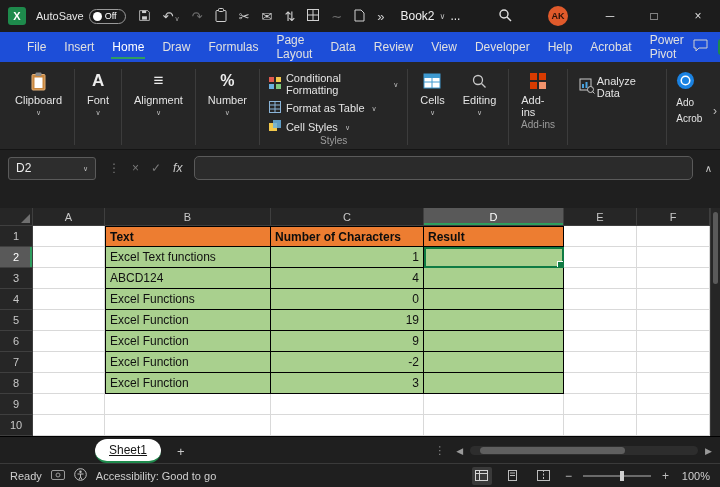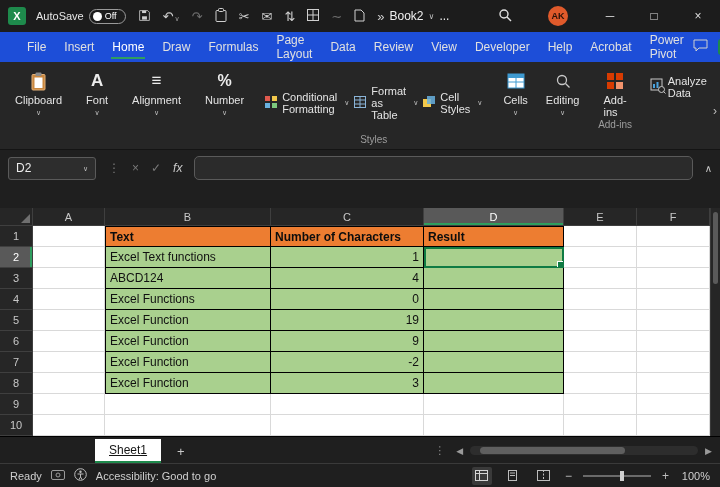--- a/index.html
+++ b/index.html
@@ -15,21 +15,21 @@
   .autosave { display:flex; align-items:center; gap:5px; margin-right:12px; }
   .toggle { width:37px; height:15px; border:1px solid #9a9a9a; border-radius:8px; background:#1c1c1c;
     display:flex; align-items:center; padding:0 3px; gap:3px; }
   .knob { width:9px; height:9px; border-radius:50%; background:#fff; }
   .toggle-label { font-size:9px; color:#fff; }
   .qat { display:flex; align-items:center; gap:12px; color:#cfcfcf; }
   .qat .g { font-size:13px; line-height:1; }
   .qat .dim { color:#6d6d6d; }
   .undo-wrap { display:flex; align-items:flex-end; gap:1px; }
   .tiny-chev { font-size:7px; color:#9a9a9a; }
-  .doc-title { margin-left:5px; display:flex; align-items:center; gap:5px; color:#efefef; font-size:12px; }
+  .doc-title { margin-left:16px; display:flex; align-items:center; gap:5px; color:#efefef; font-size:12px; }
   .doc-title .tchev { font-size:8px; color:#bdbdbd; }
   .tb-right { margin-left:auto; display:flex; align-items:center; }
   .search-btn { margin-right:36px; }
   .avatar { width:20px; height:20px; border-radius:50%; background:#e05a2b; color:#2b1208;
     font-size:9px; font-weight:bold; display:flex; align-items:center; justify-content:center; margin-right:20px; }
   .winbtn { width:44px; height:32px; display:flex; align-items:center; justify-content:center;
     color:#dcdcdc; font-size:12px; }
 
   
   .menubar { height:30px; background:#1d4ed8; display:flex; align-items:stretch;
@@ -46,21 +46,21 @@
   .ribbon { height:88px; background:#262626; border-bottom:1px solid #141414; display:flex;
     align-items:stretch; padding:3px 14px 0 6px; position:relative; flex:none; }
   .vsep { width:1px; background:#3c3c3c; margin:4px 3px; }
   .rgroup { display:flex; flex-direction:column; align-items:center; }
   .rlabel { font-size:10px; color:#9d9d9d; padding:1px 0 4px; }
   .bigbtn { display:flex; flex-direction:column; align-items:center; gap:3px;
     padding:6px 9px 0; color:#e4e4e4; font-size:11px; }
   .bigbtn .ricon { height:20px; display:flex; align-items:center; justify-content:center; }
   .chev { font-size:7px; color:#bdbdbd; line-height:1; }
   .glyph-icon { color:#ececec; }
-  .styles-list { display:flex; flex-direction:row; gap:5px; padding:7px 6px 0; flex:1; }
+  .styles-list { display:flex; flex-direction:column; gap:5px; padding:7px 6px 0; flex:1; }
   .stylebtn { display:flex; align-items:center; gap:5px; font-size:11px; color:#e4e4e4; }
   .stylebtn .chev { margin-left:2px; }
   .analyzebtn { display:flex; align-items:center; gap:2px; font-size:11px; color:#e4e4e4;
     margin-top:10px; padding:0 8px; }
   .adobe-col { display:flex; flex-direction:column; align-items:flex-start; gap:5px;
     padding:6px 0 0 6px; width:38px; overflow:hidden; color:#e4e4e4; font-size:10px; }
   .ribbon-expand { position:absolute; right:3px; top:42px; color:#bdbdbd; font-size:12px; }
 
   
   .fbar { height:36px; display:flex; align-items:center; background:#1f1f1f; padding:0 8px;
@@ -99,21 +99,21 @@
   .active-cell::after { content:""; position:absolute; right:-1px; bottom:-1px; width:5px; height:5px;
     background:#0f7b43; border:1px solid #fff; }
   .vscroll { width:10px; background:#262626; border-left:1px solid #3a3a3a; position:relative; }
   .vthumb { position:absolute; top:4px; left:2px; width:5px; height:72px; background:#5a5a5a; border-radius:3px; }
 
   
   .tabbar { height:27px; background:#1f1f1f; display:flex; align-items:flex-end; flex:none;
     border-top:1px solid #000; position:relative; }
   .tab { margin-left:95px; height:24px; background:#fff; color:#141414; font-size:12px;
     display:flex; align-items:center; padding:0 14px; border-bottom:2px solid #1e8a4c;
-    text-decoration:underline; }
+    text-decoration:underline;border-radius:12px; }
   .addtab { margin:0 0 4px 16px; color:#c9c9c9; font-size:13px; }
   .hscroll { margin-left:auto; display:flex; align-items:center; gap:7px; padding:0 8px 6px 0;
     color:#9a9a9a; font-size:9px; }
   .splitter { font-size:11px; color:#8a8a8a; margin-right:4px; }
   .track { width:228px; height:9px; background:#2d2d2d; border-radius:5px; position:relative; }
   .hthumb { position:absolute; left:10px; top:1px; width:145px; height:7px; background:#5f5f5f; border-radius:4px; }
 
   
   .statusbar { height:24px; background:#1f1f1f; border-top:1px solid #3a3a3a; display:flex;
     align-items:center; font-size:11px; color:#cfcfcf; padding:0 10px; gap:9px; flex:none; }

